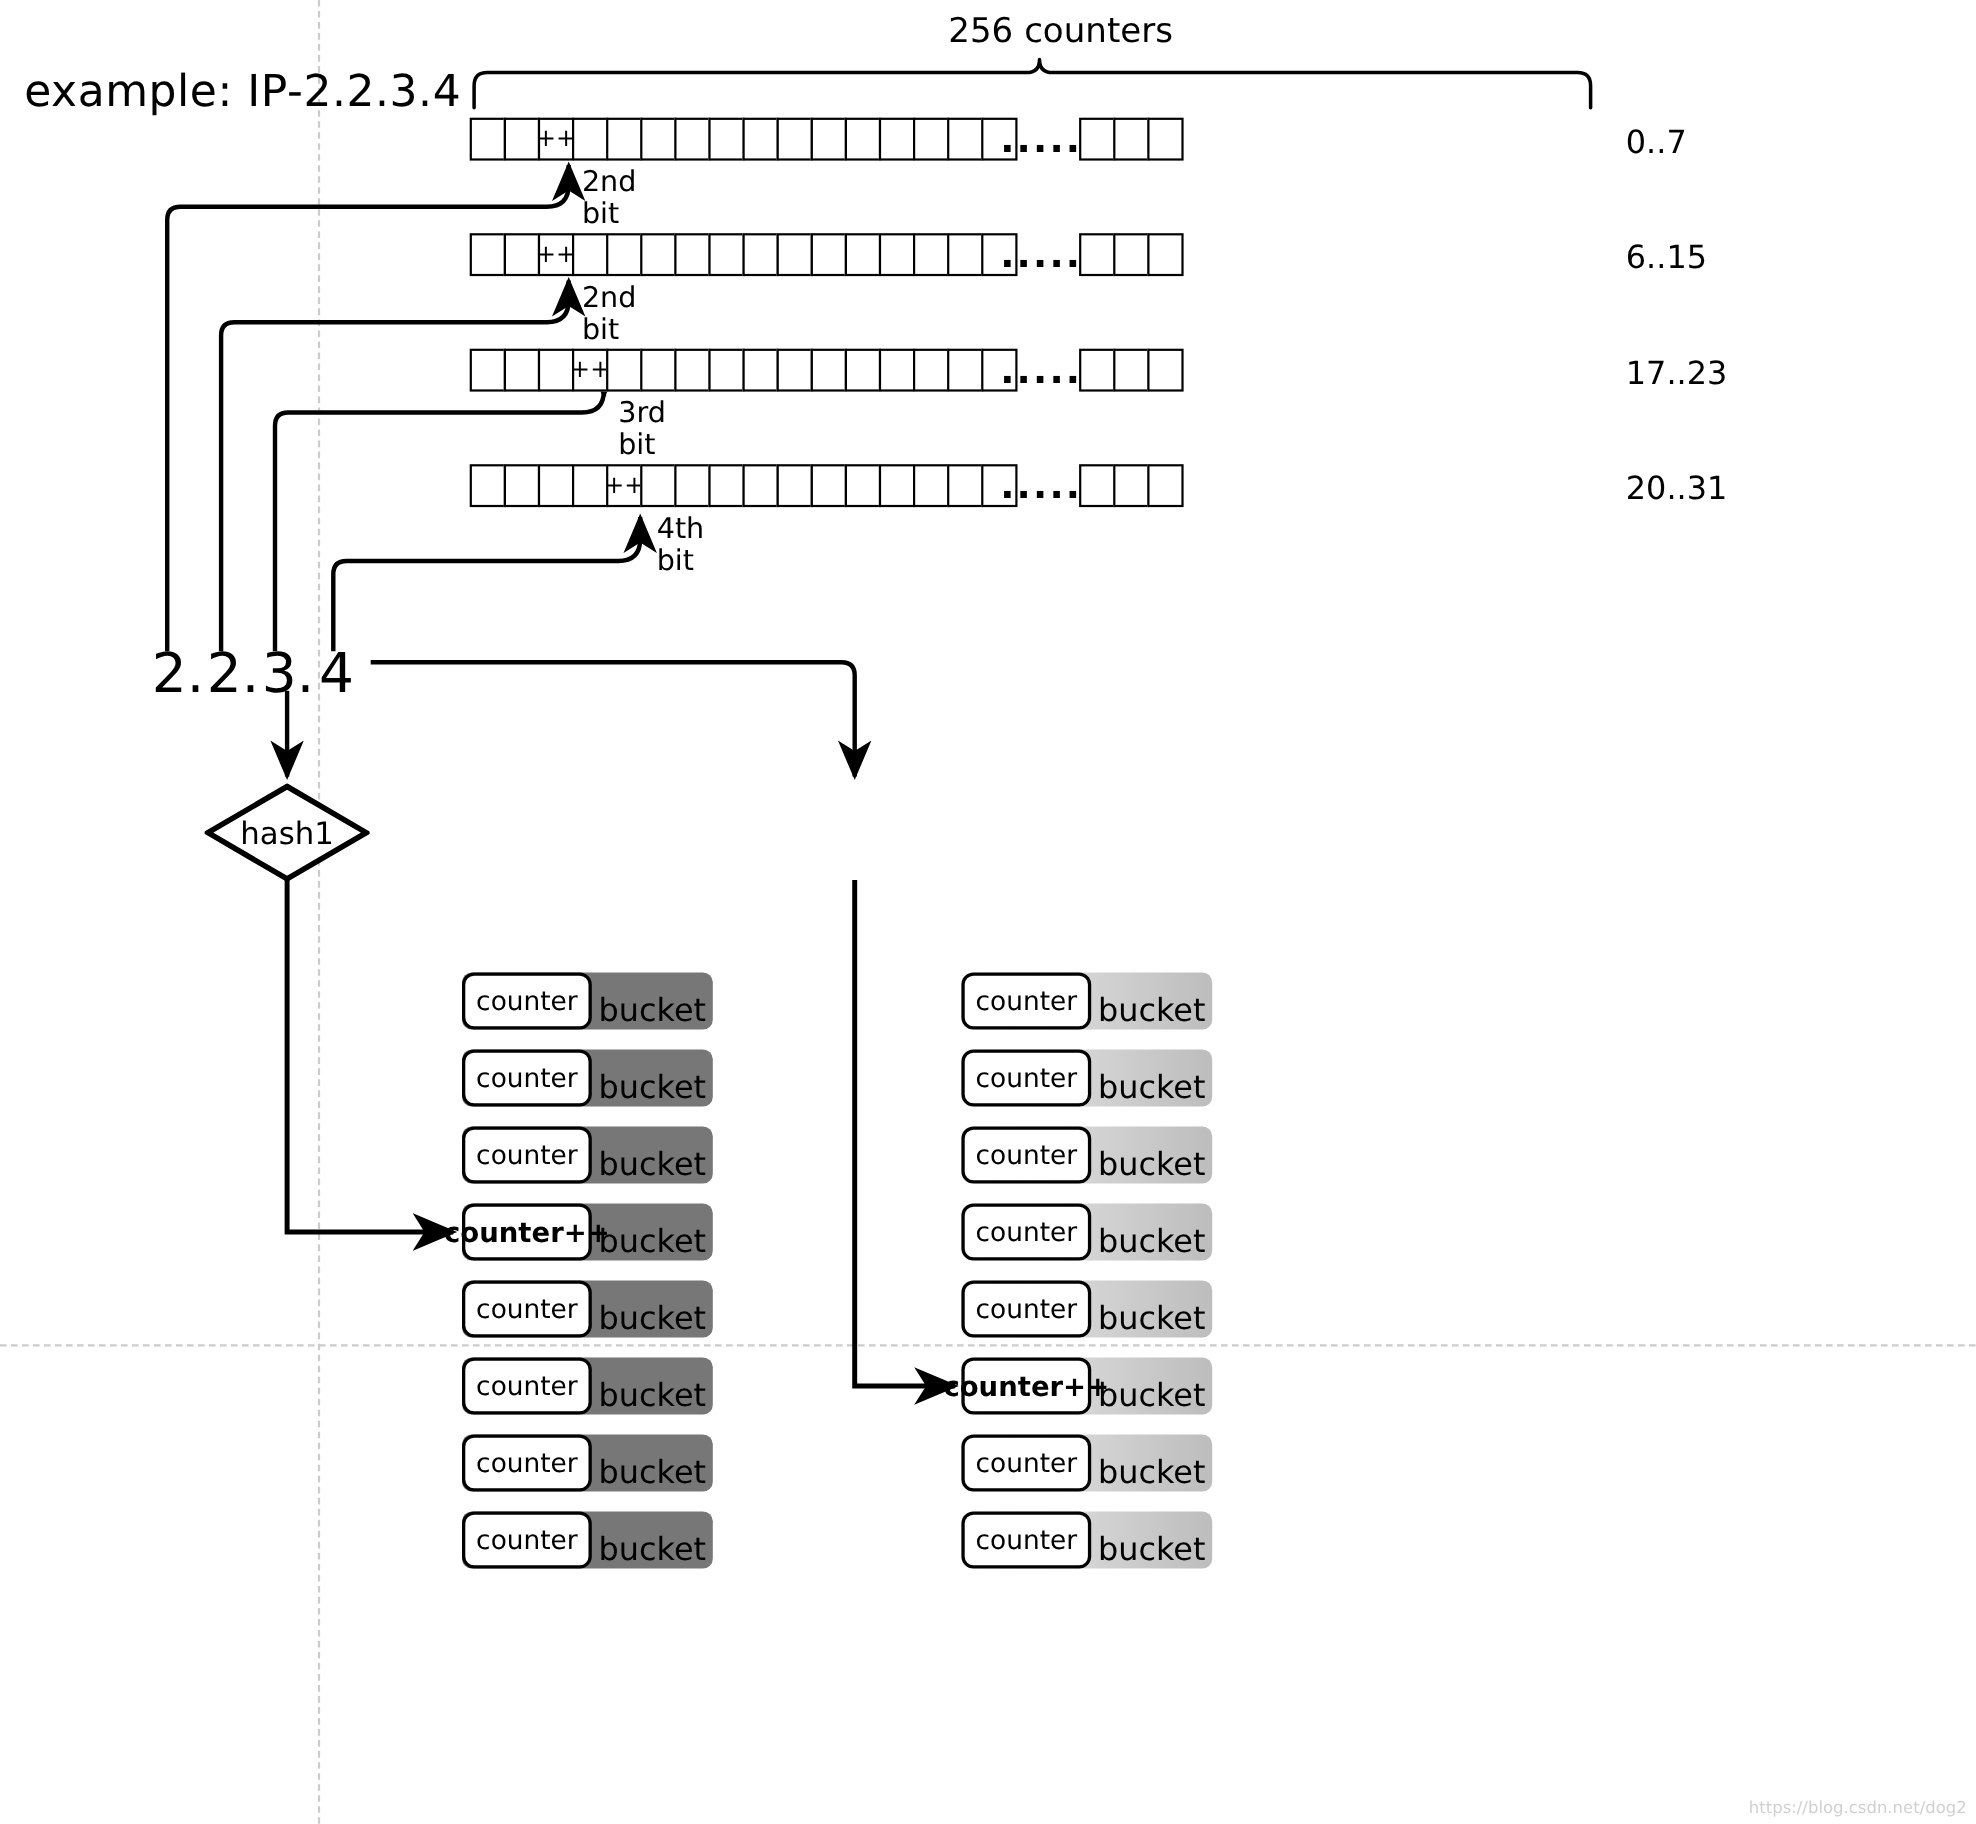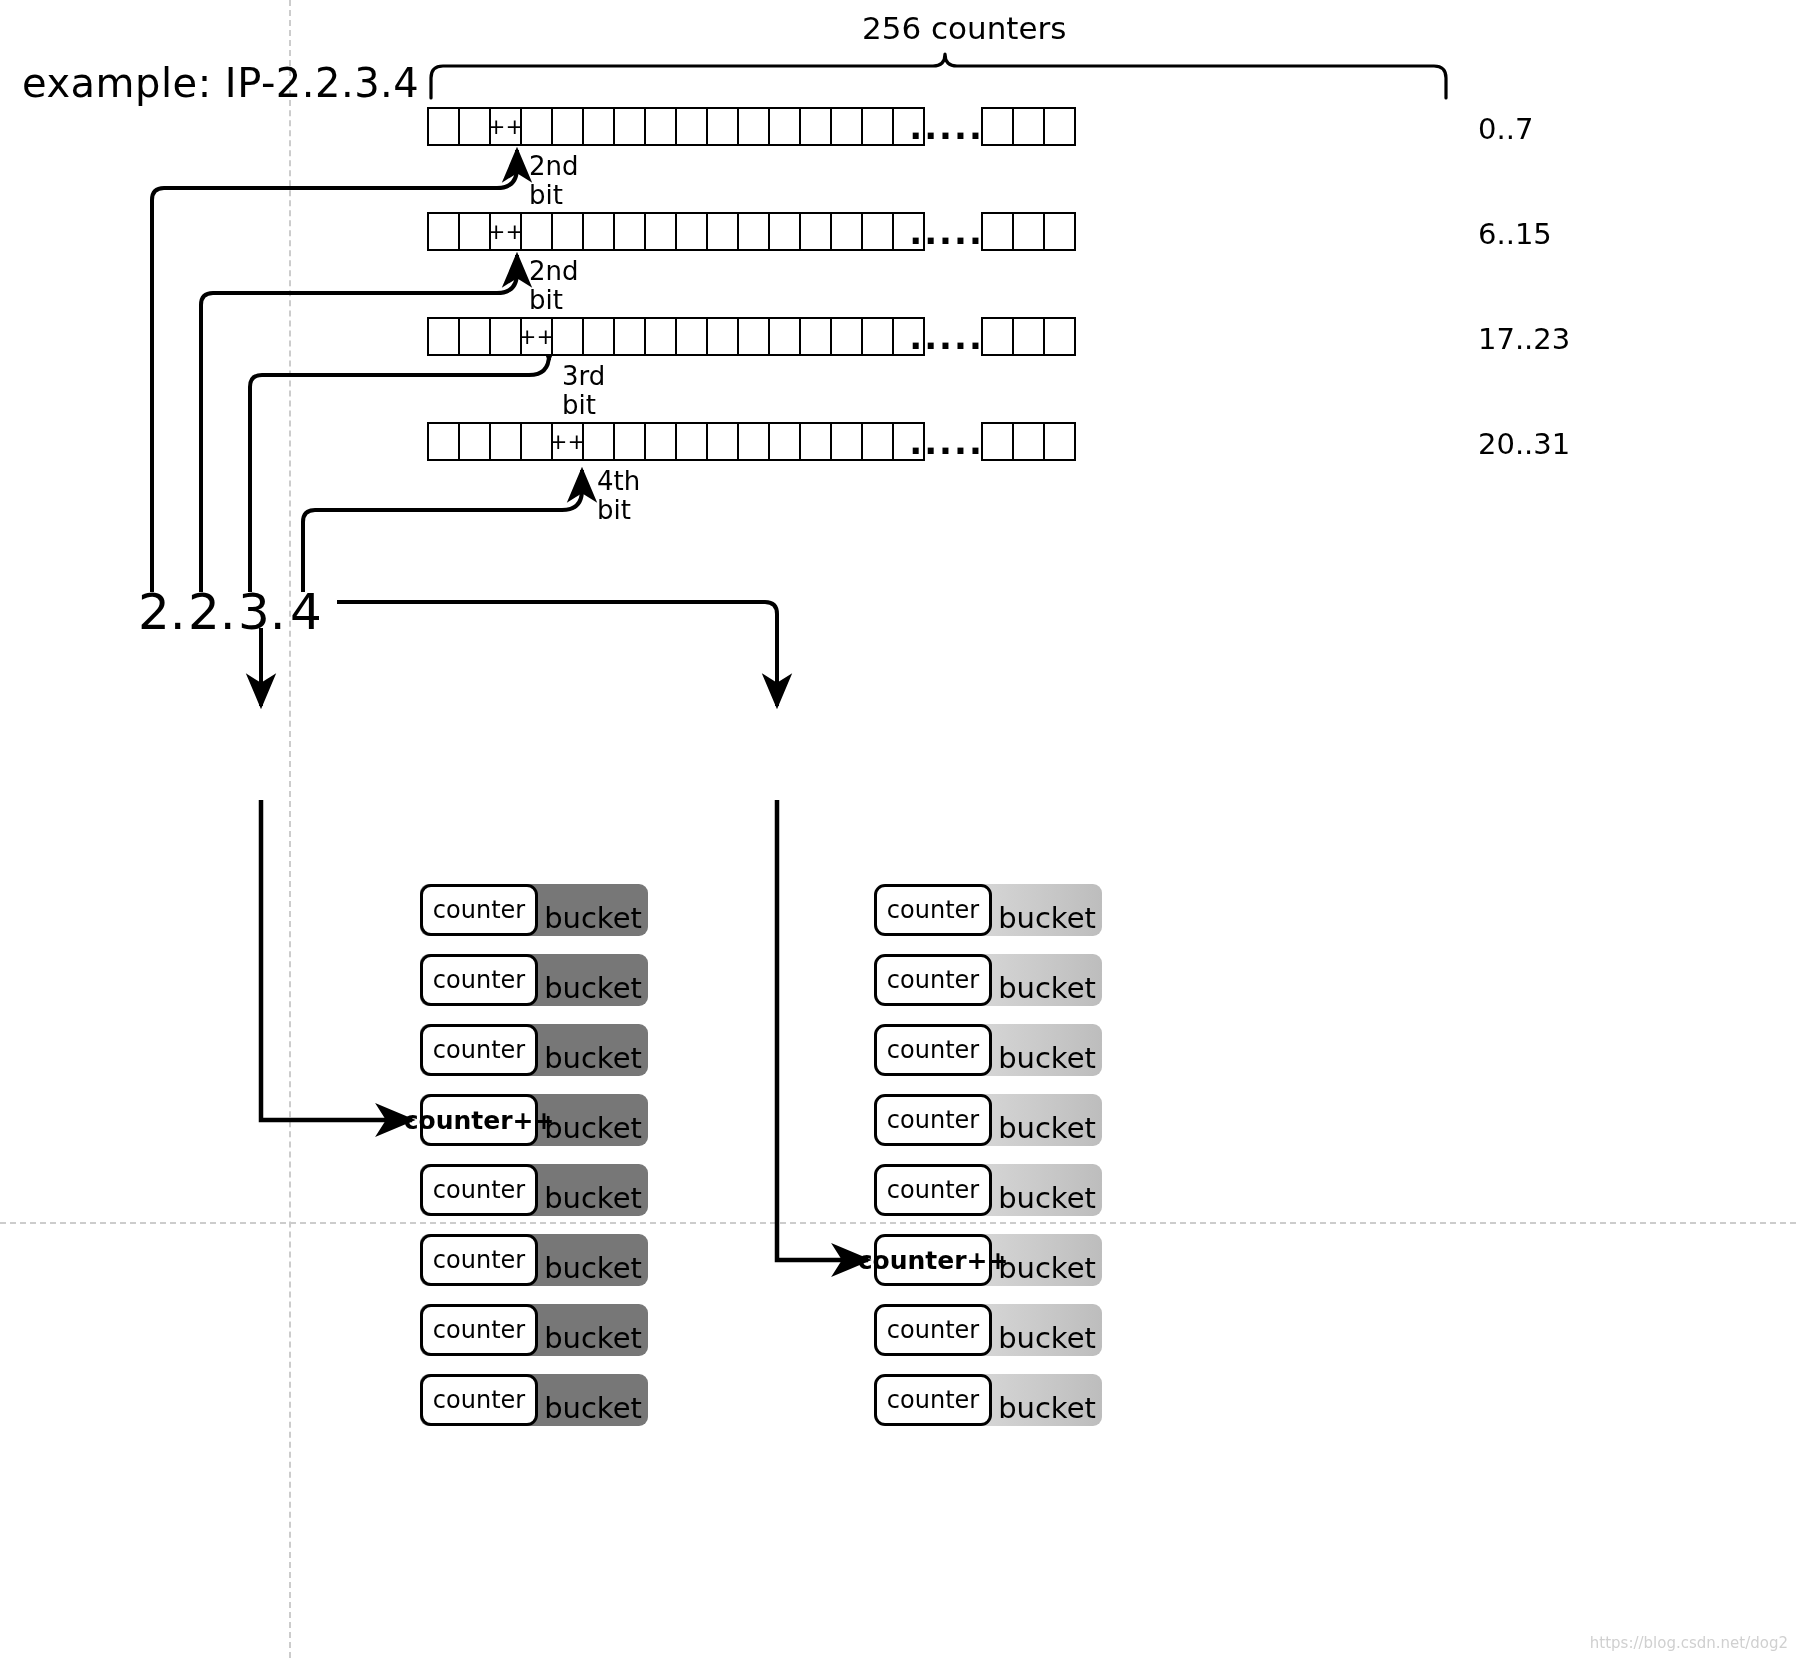--- a/index.html
+++ b/index.html
@@ -197,20 +197,26 @@
     </div>
   <div class="txt rowlabel" style="left:1478px;top:427px;">20..31</div>
   <div class="txt bitlabel" style="left:597px;top:467px;">4th
 bit</div>
 
   <div class="txt ipdigit" style="left:138px;top:583px;">2.</div>
   <div class="txt ipdigit" style="left:188px;top:583px;">2.</div>
   <div class="txt ipdigit" style="left:238px;top:583px;">3.</div>
   <div class="txt ipdigit" style="left:290px;top:583px;">4</div>
 
+  <div class="diamond" style="left:186px;top:712px;width:150px;height:90px;">
+    <svg class="dshape" viewBox="0 0 150 90" xmlns="http://www.w3.org/2000/svg">
+      <polygon points="75,3 147,45 75,87 3,45" fill="#fff" stroke="#000" stroke-width="5"></polygon>
+    </svg>
+    <div class="dlabel">hash1</div>
+  </div>
 
 
   <div id="col0">
       <div class="bucketrow" style="left: 420px; top: 884px; width: 228px;">
         <div class="bucket dark" style="width: 228px;"></div>
         <div class="bucket-label" style="left: 118px; width: 110px;">bucket</div>
         <div class="counterbox" style="width: 118px;">counter</div>
       </div>
       <div class="bucketrow" style="left: 420px; top: 954px; width: 228px;">
         <div class="bucket dark" style="width: 228px;"></div>

